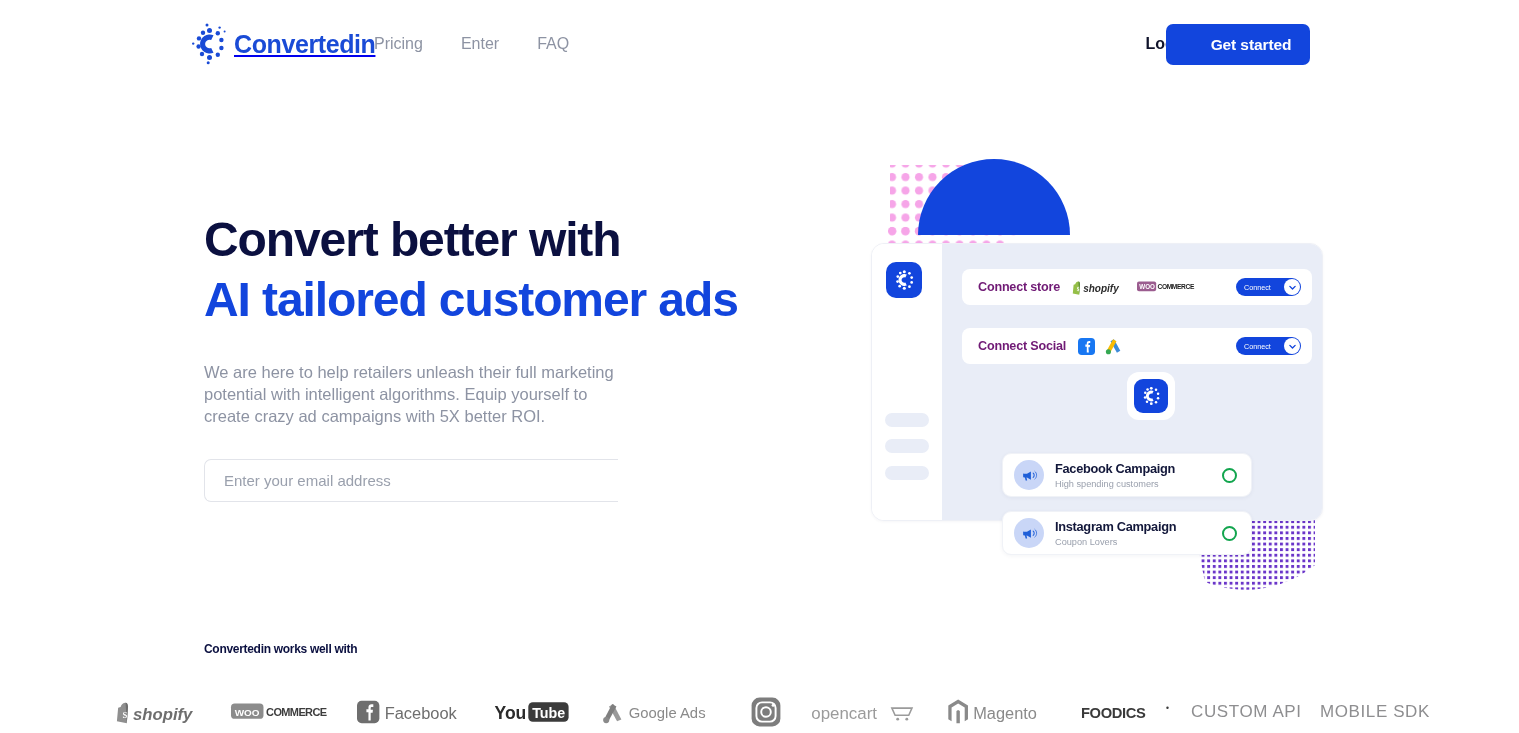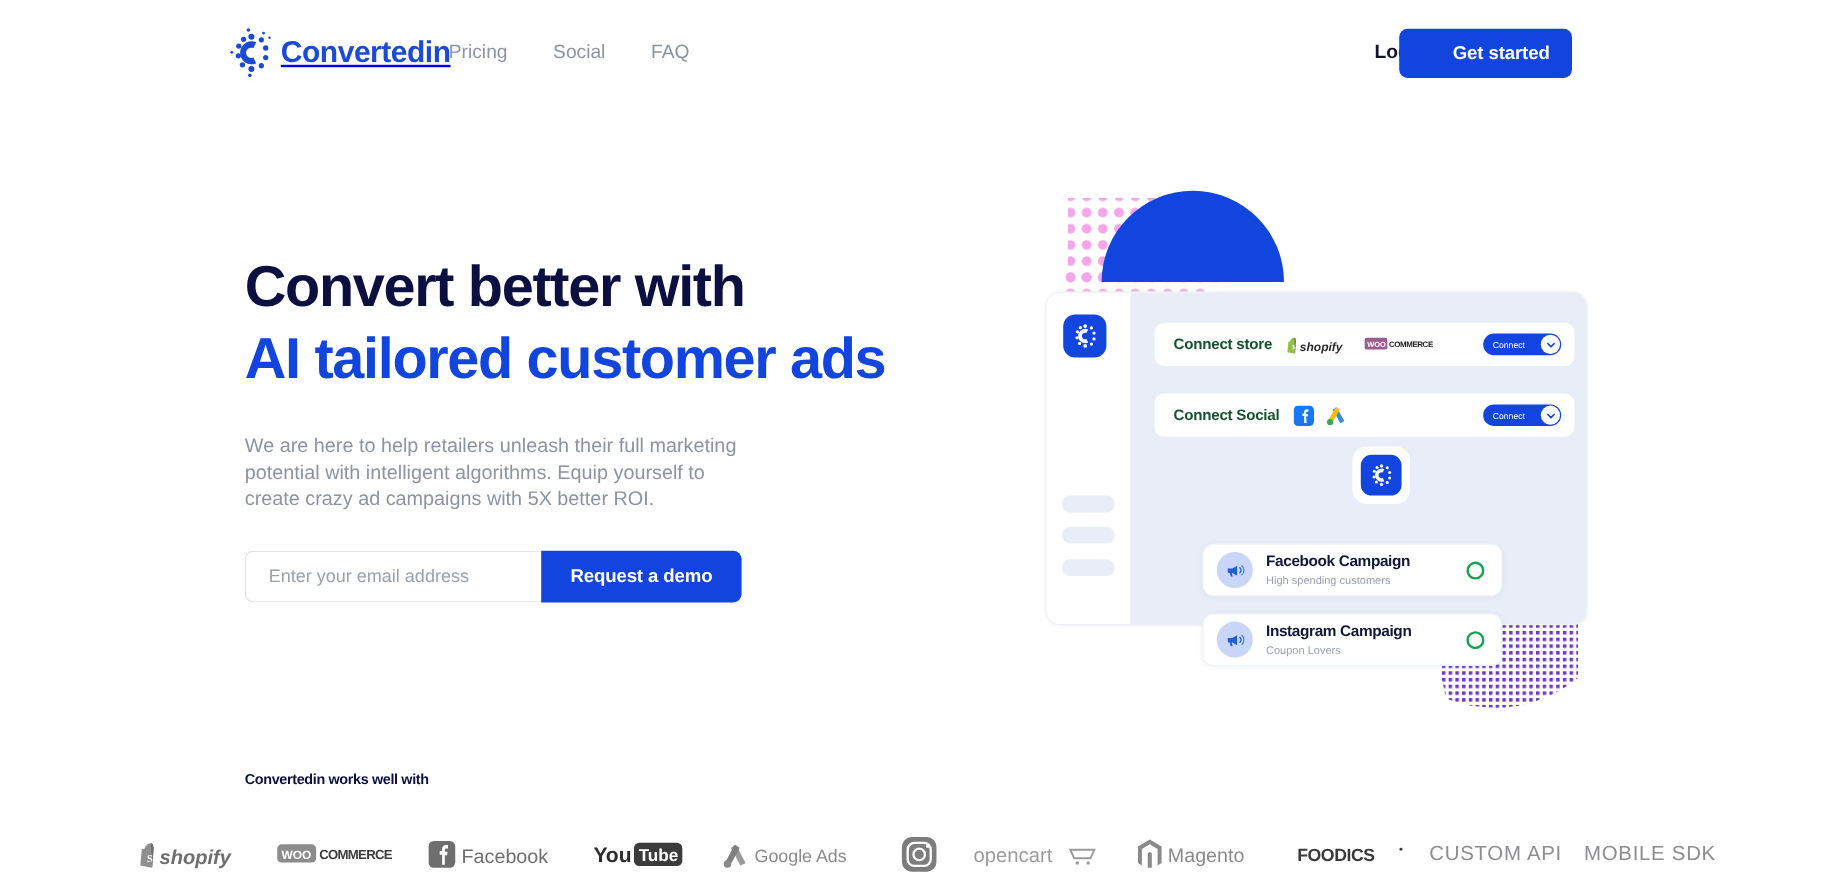--- a/index.html
+++ b/index.html
@@ -128,21 +128,21 @@
   .side-bar.b3 { top: 222px; }
 
   .conn-card {
     position: absolute; left: 20px; width: 350px; height: 36px;
     background: #fff; border-radius: 8px;
     display: flex; align-items: center; padding: 0 11px 0 16px;
   }
   .conn-card.c1 { top: 25px; }
   .conn-card.c2 { top: 84px; }
   .conn-label {
-    font-size: 12.6px; font-weight: 700; color: #14532d;
+    font-size: 12.6px; font-weight: 700; color: #701a75;
     letter-spacing: -0.2px; white-space: nowrap;
   }
   .conn-logos { display: flex; align-items: center; gap: 9px; margin-left: 12px; }
   .conn-btn {
     margin-left: auto;
     width: 65px; height: 18px;
     background: #1245dd; border-radius: 10px;
     display: flex; align-items: center; justify-content: flex-start;
     padding-left: 8px; position: relative; cursor: pointer;
     border: none;
@@ -246,38 +246,37 @@
         <circle cx="17.2" cy="39.8" r="1.5"></circle>
         <circle cx="2.2" cy="20.6" r="1.2"></circle>
         <circle cx="33.6" cy="8.4" r="1.0"></circle>
       </g>
     </svg>
     <span class="brand-name">Convertedin</span>
   </a>
 
   <nav class="nav">
     <a href="#">Pricing</a>
-    <a href="#">Social</a>
+    <a href="#">Enter</a>
     <a href="#">FAQ</a>
   </nav>
 
   <a class="login-link" href="#">Login</a>
   <button class="get-started">Get started</button>
 </div>
 
 <div class="hero-left">
   <h1 class="hero-title">
     <span class="l1">Convert better with</span>
     <span class="l2">AI tailored customer ads</span>
   </h1>
   <p class="hero-sub">We are here to help retailers unleash their full marketing potential with intelligent algorithms. Equip yourself to create crazy ad campaigns with 5X better ROI.</p>
 
   <div class="signup">
     <input class="email-input" type="text" placeholder="Enter your email address" style="">
-    <button class="demo-btn">Request a demo</button>
   </div>
 </div>
 
 <div class="hero-art">
 
   <svg class="art-svg" width="470" height="455" viewBox="0 0 470 455">
     <defs>
       <pattern id="pinkdots" width="13.5" height="13.5" patternUnits="userSpaceOnUse">
         <circle cx="5" cy="5" r="4.1" fill="#f6a5e8"></circle>
       </pattern>

